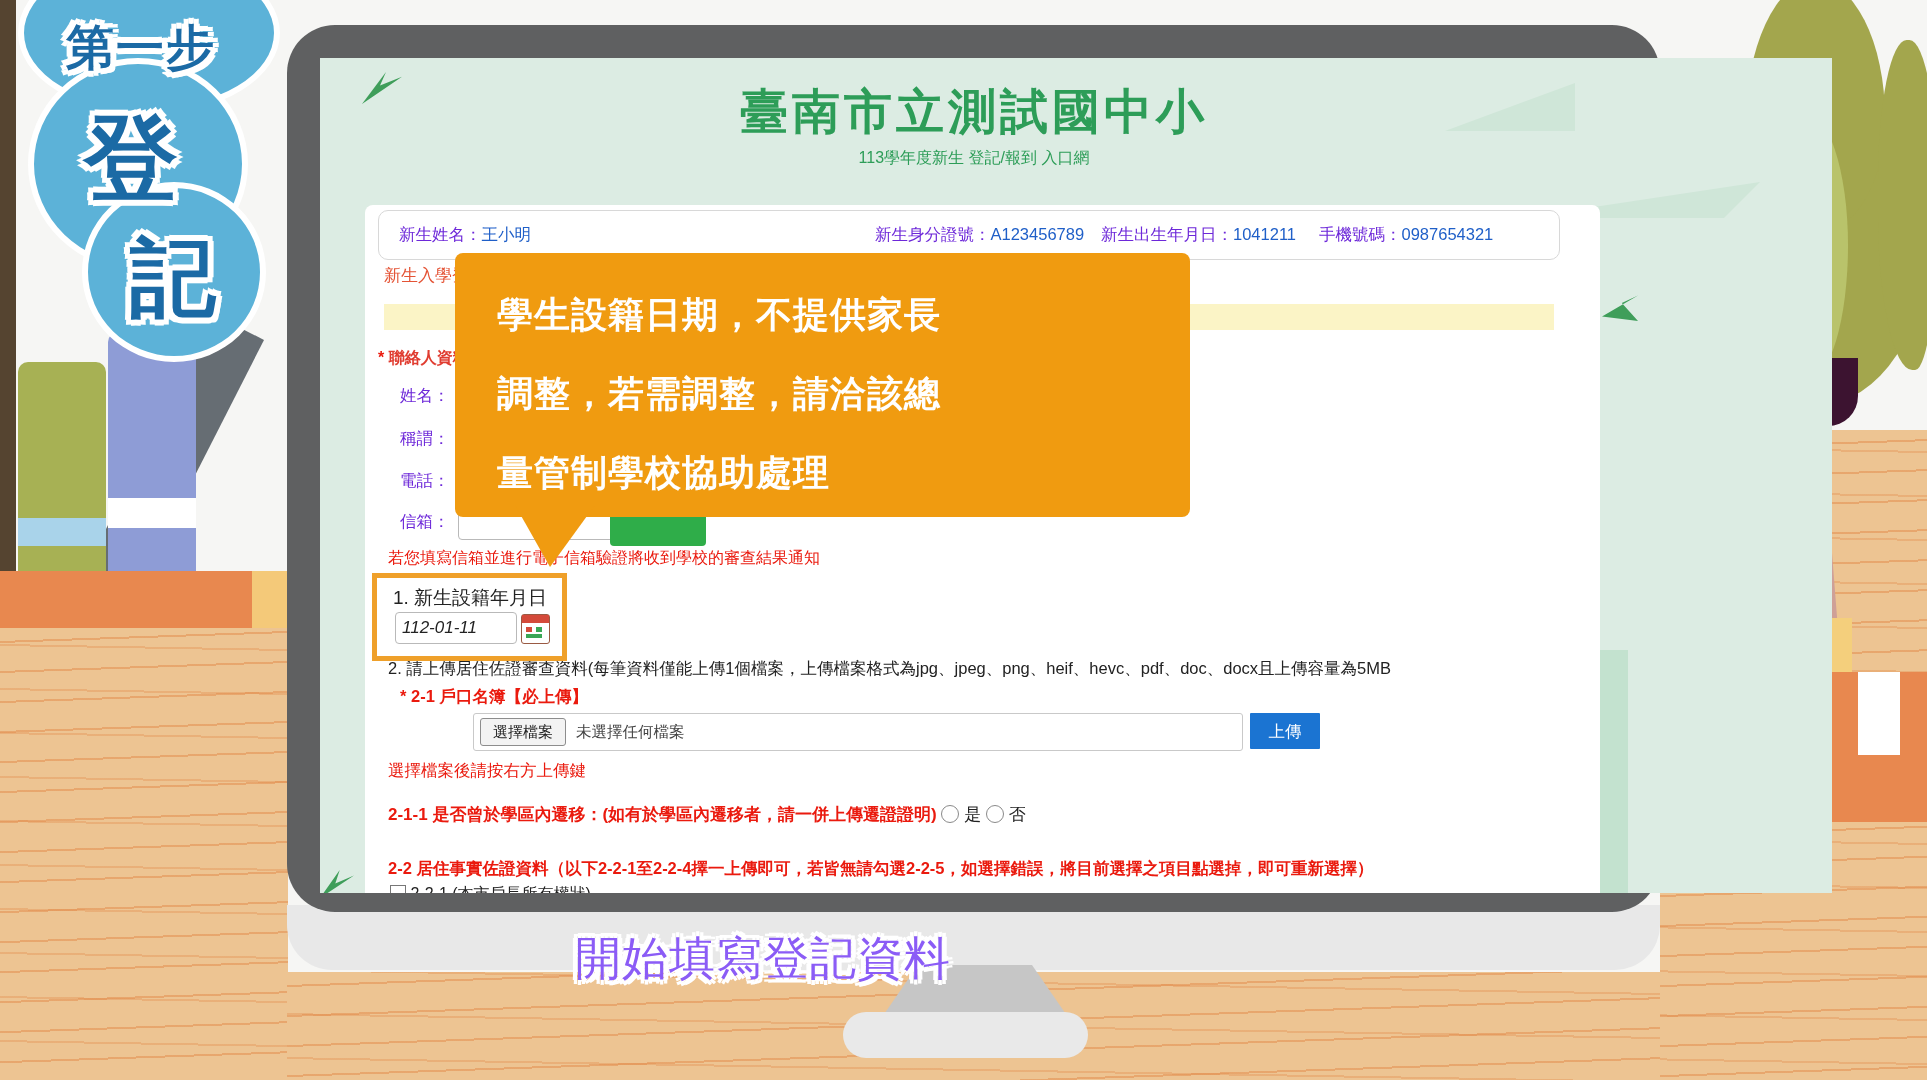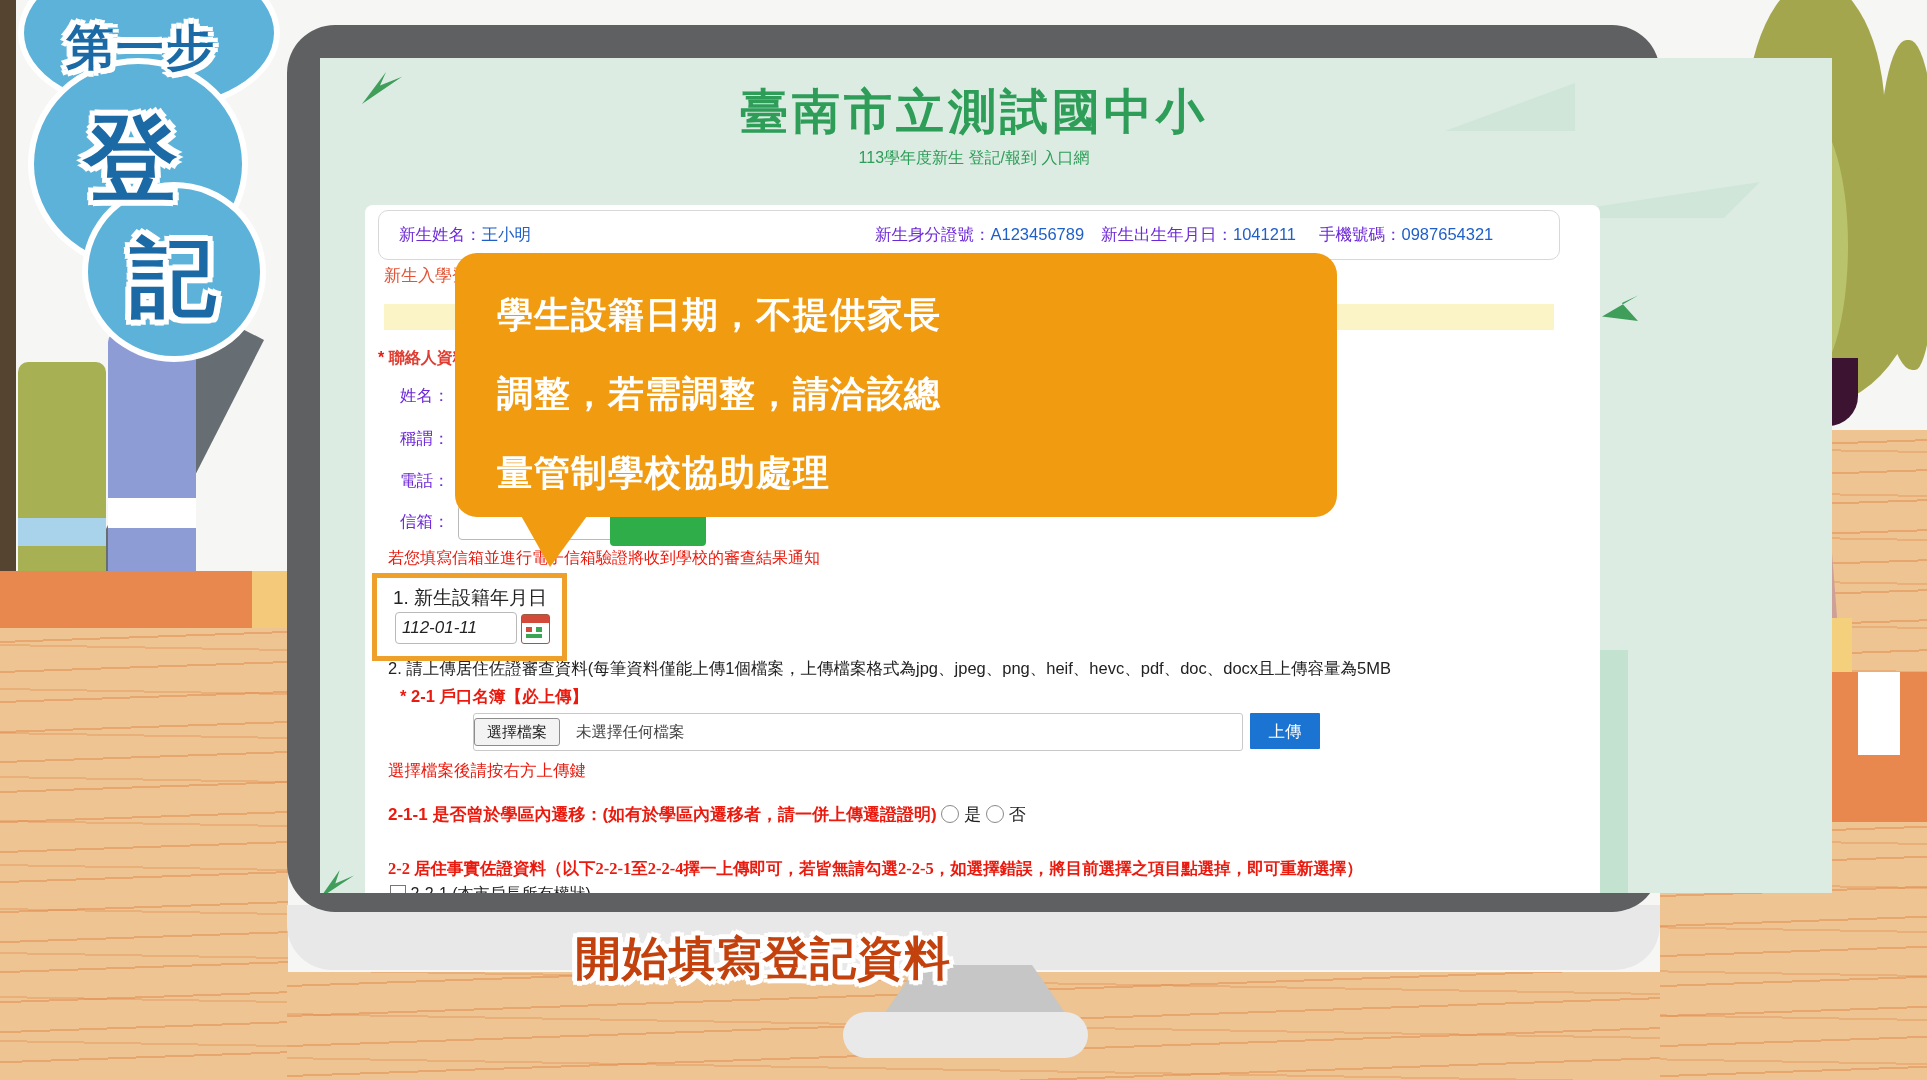--- a/index.html
+++ b/index.html
@@ -20,30 +20,30 @@
   
   .page{left:45px;top:147px;width:1235px;height:688px;background:#ffffff;border-radius:8px 8px 0 0;}
   .infocard{left:58px;top:152px;width:1180px;height:48px;background:#fff;border:1px solid #d8d8d8;border-radius:10px;}
   .lbl{color:#6d28d9;font-size:16.5px;}
   .val{color:#1f5fc8;font-size:16.5px;}
   .red{color:#ea1a0e;}
   .input{background:#fff;border:1px solid #b9b9b9;border-radius:4px;}
   .yes-no{display:inline-block;width:16px;height:16px;border:1.5px solid #8a8a8a;border-radius:50%;background:#fff;vertical-align:-3px;}
   .cbox{display:inline-block;width:14px;height:14px;border:1.5px solid #777;background:#fff;vertical-align:-2px;}
   
-  .callout{left:455px;top:253px;width:882px;height:264px;background:#f09b10;border-radius:22px;z-index:30;}
+  .callout{left:455px;top:253px;width:735px;height:264px;background:#f09b10;border-radius:8px;z-index:30;}
   .callout-tail{left:500px;top:505px;width:100px;height:62px;background:#f09b10;
                 clip-path:polygon(15% 0,95% 0,50% 100%);z-index:30;}
   .callout-line{position:absolute;left:42px;width:660px;color:#fff;font-size:36px;font-weight:bold;letter-spacing:1px;}
   .hlrect{left:52px;top:515px;width:185px;height:78px;border:5px solid #efa02a;z-index:20;}
   
   .cloud{background:#5cb2d8;border:6px solid #fff;border-radius:50%;}
   .badge-txt{color:#1b6aa5;font-weight:bold;
     text-shadow:-5px -5px 0 #fff,5px -5px 0 #fff,-5px 5px 0 #fff,5px 5px 0 #fff,-6px 0 0 #fff,6px 0 0 #fff,0 -6px 0 #fff,0 6px 0 #fff;}
-  .caption{color:#c2410c;font-size:46px;font-weight:bold;letter-spacing:1px;
+  .caption{color:#8b5cf6;font-size:46px;font-weight:normal;letter-spacing:1px;
     text-shadow:-4px -4px 0 #fff,4px -4px 0 #fff,-4px 4px 0 #fff,4px 4px 0 #fff,-5px 0 0 #fff,5px 0 0 #fff,0 -5px 0 #fff,0 5px 0 #fff;}
   .gbtn{background:#2fad49;border-radius:4px;}
   .bluebtn{background:#1b74d2;border-radius:1px;color:#fff;font-size:16.5px;text-align:center;line-height:36px;}
   .choosebtn{background:#f3f3f3;border:1px solid #8d8d8d;border-radius:3px;color:#222;font-size:15px;text-align:center;line-height:26px;}
   .leaf{background:#a3a64d;}
   .wedge{background:#cfe6d8;}
   .sprout{background:#3f9e5a;}
 </style>
 </head>
 <body>
@@ -144,36 +144,36 @@
       </div>
     </div>
 
     <div class="abs" style="left:68px;top:600px;font-size:16.5px;color:#222;white-space:nowrap;">2. 請上傳居住佐證審查資料(每筆資料僅能上傳1個檔案，上傳檔案格式為jpg、jpeg、png、heif、hevc、pdf、doc、docx且上傳容量為5MB</div>
     <div class="abs" style="left:80px;top:628px;font-size:16.5px;font-weight:bold;">
       <span class="red">*</span>
       <span class="red">2-1 戶口名簿【必上傳】</span>
     </div>
 
     <div class="abs" style="left:153px;top:655px;width:768px;height:36px;background:#fff;border:1px solid #c9c9c9;border-radius:3px;">
-      <div class="abs choosebtn" style="left:0;top:4px;width:84px;height:26px;">選擇檔案</div>
+      <div class="abs choosebtn" style="left:6px;top:4px;width:84px;height:26px;">選擇檔案</div>
       <div class="abs" style="left:102px;top:8px;font-size:15.5px;color:#444;">未選擇任何檔案</div>
     </div>
     <div class="abs bluebtn" style="left:930px;top:655px;width:70px;height:36px;">上傳</div>
 
     <div class="abs red" style="left:68px;top:702px;font-size:16.5px;">選擇檔案後請按右方上傳鍵</div>
 
     <div class="abs" style="left:68px;top:745px;font-size:17px;white-space:nowrap;">
       <span class="red" style="font-weight:bold;">2-1-1 是否曾於學區內遷移：(如有於學區內遷移者，請一併上傳遷證證明)</span>
       <span class="yes-no"></span>
       <span style="color:#222;">是</span>
       <span class="yes-no"></span>
       <span style="color:#222;">否</span>
     </div>
 
-    <div class="abs red" style="left:68px;top:800px;font-size:16.5px;font-weight:bold;white-space:nowrap;font-family:Liberation Serif, serif;">2-2 居住事實佐證資料（以下2-2-1至2-2-4擇一上傳即可，若皆無請勾選2-2-5，如選擇錯誤，將目前選擇之項目點選掉，即可重新選擇）</div>
+    <div class="abs red" style="left:68px;top:800px;font-size:16.5px;font-weight:bold;white-space:nowrap;">2-2 居住事實佐證資料（以下2-2-1至2-2-4擇一上傳即可，若皆無請勾選2-2-5，如選擇錯誤，將目前選擇之項目點選掉，即可重新選擇）</div>
 
     <div class="abs" style="left:70px;top:826px;font-size:16px;color:#222;white-space:nowrap;">
       <span class="cbox"></span>
       <span>2-2-1 (本市戶長所有權狀)</span>
     </div>
   </div>
 
   <div class="abs callout">
     <div class="callout-line" style="top:38px;">學生設籍日期，不提供家長</div>
     <div class="callout-line" style="top:117px;">調整，若需調整，請洽該總</div>

